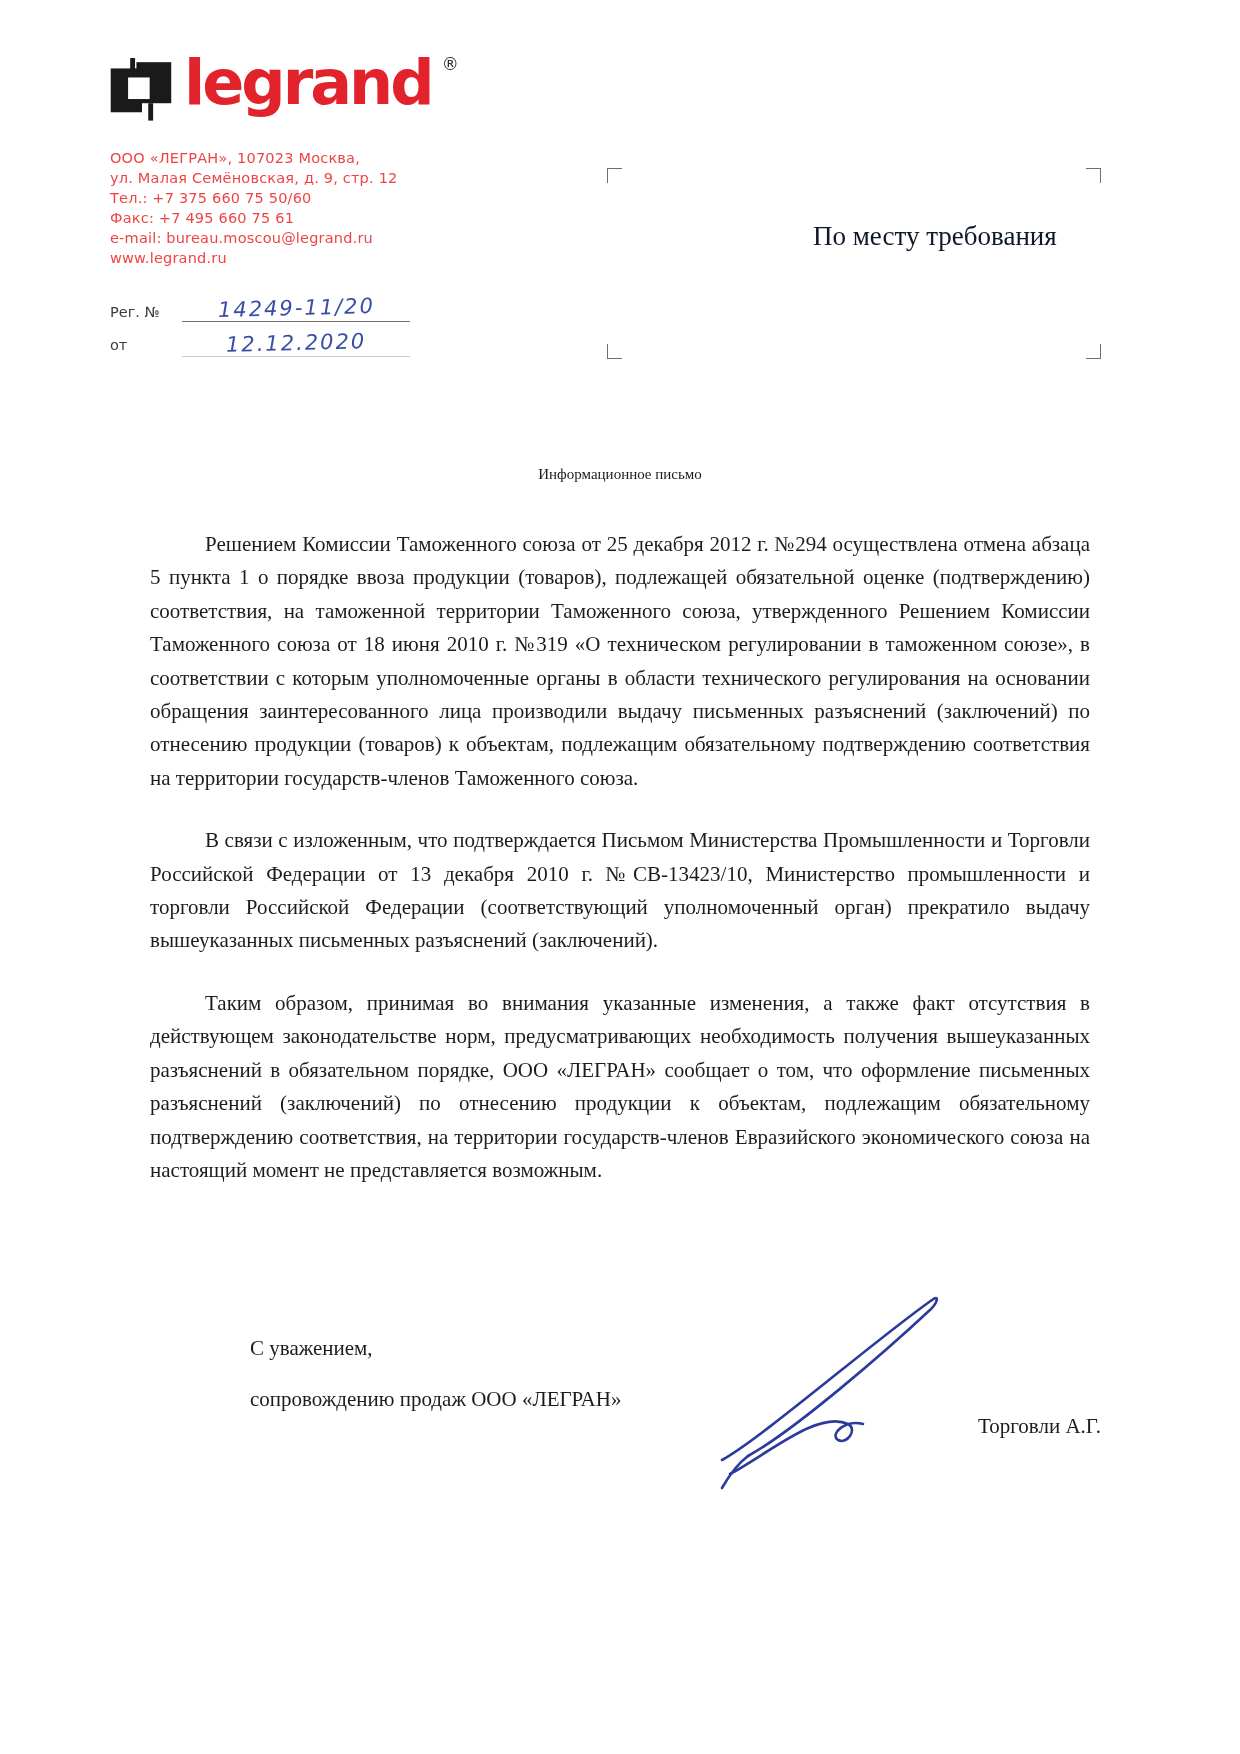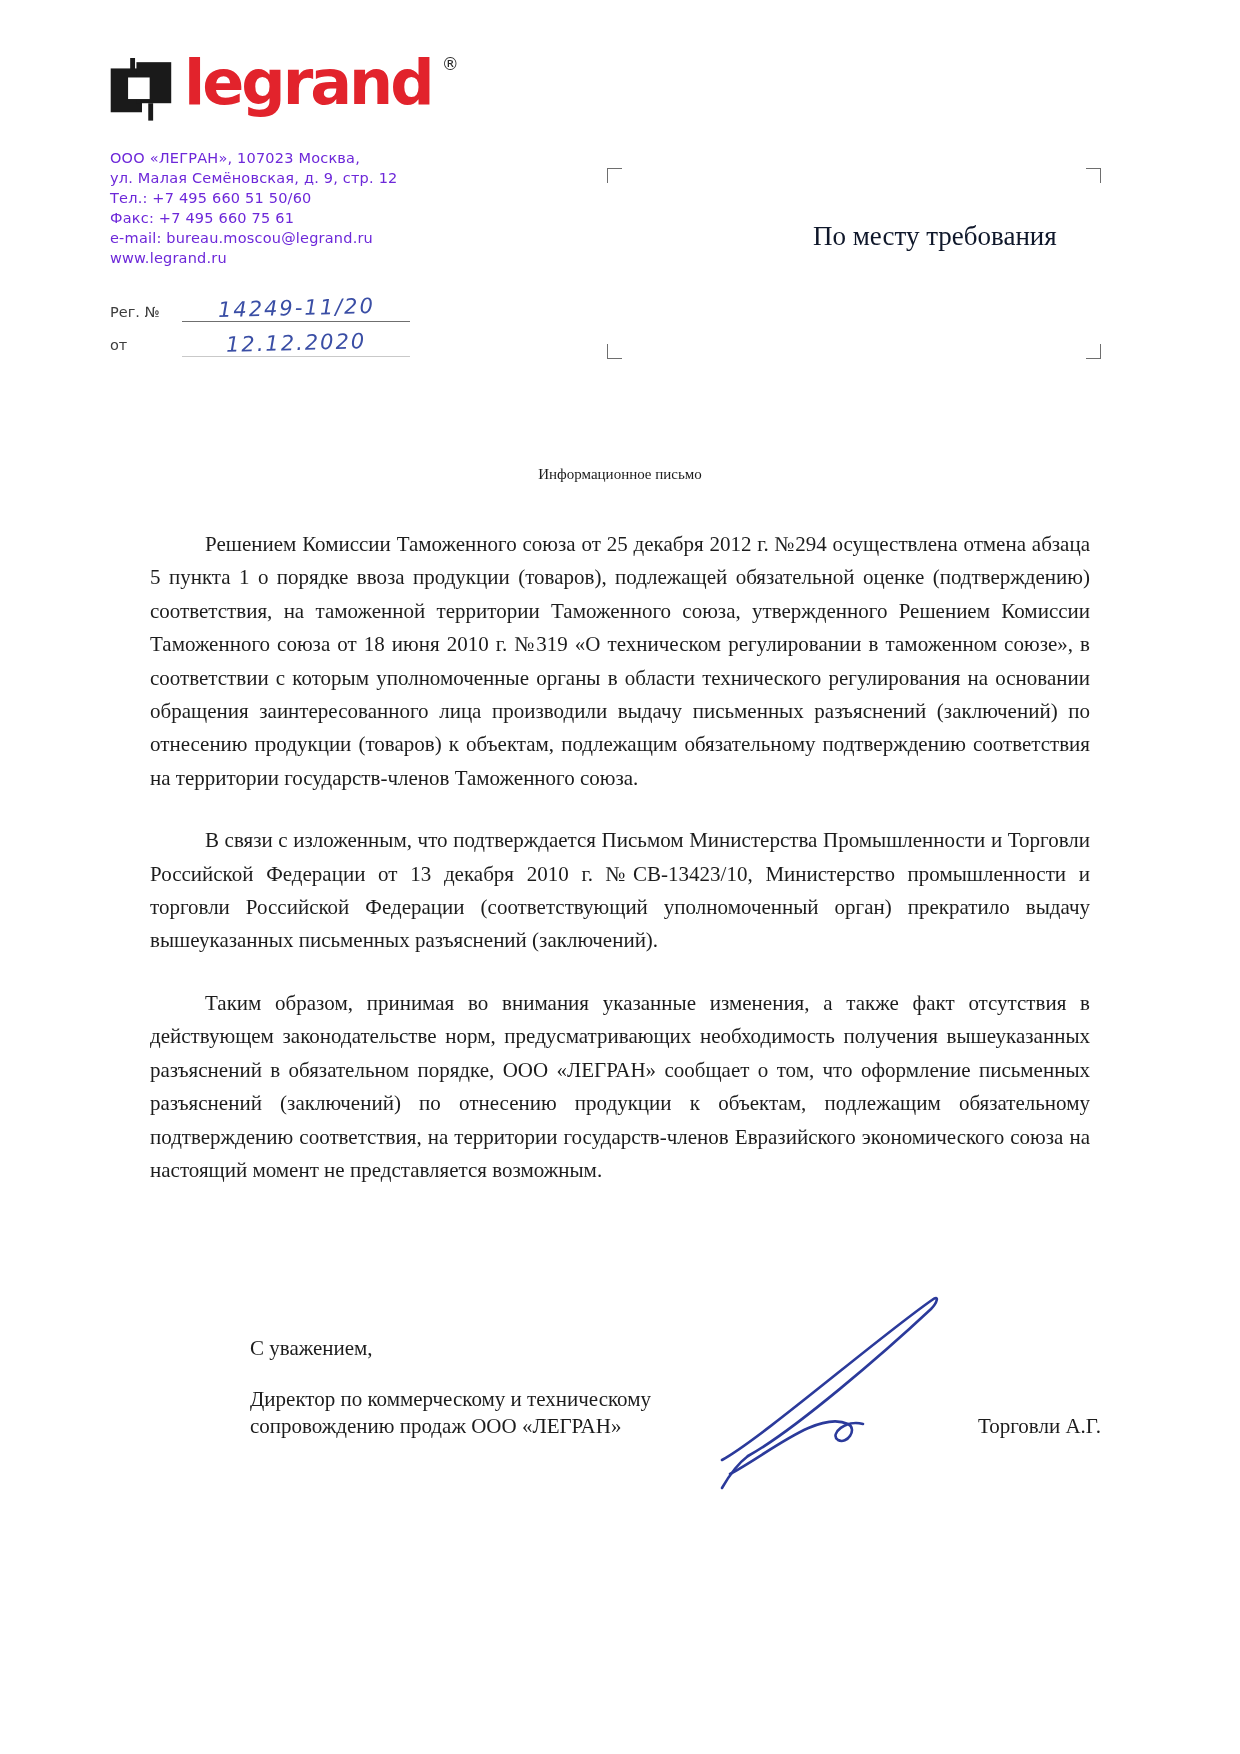--- a/index.html
+++ b/index.html
@@ -24,21 +24,21 @@
     font-weight: 700; font-size: 62px; line-height: 62px;
     letter-spacing: -3px; color: #e2232c;
   }
   .logo-reg {
     font-family: "DejaVu Sans", sans-serif;
     font-size: 17px; color: #2a2a2a; margin-top: 2px;
   }
   .address {
     position: absolute; left: 110px; top: 148px;
     font-family: "DejaVu Sans", "Liberation Sans", sans-serif;
-    font-size: 14.5px; line-height: 20px; color: #6d28d9;
+    font-size: 14.5px; line-height: 20px; color: #ef4444;
     letter-spacing: 0.2px;
   }
 
   
   .reg-block {
     position: absolute; left: 110px; top: 304px;
     font-family: "DejaVu Sans", "Liberation Sans", sans-serif;
     font-size: 14.5px; color: #3d3d3d;
   }
   .reg-row { position: relative; height: 33px; }
@@ -100,21 +100,21 @@
       <rect x="25" y="28" width="31" height="31" fill="#ffffff"></rect>
       <rect x="54" y="65" width="7" height="25" fill="#1a1a1a"></rect>
     </svg>
     <span class="logo-text">legrand</span>
     <span class="logo-reg">®</span>
   </div>
 
   <div class="address">
     <div>ООО «ЛЕГРАН», 107023 Москва,</div>
     <div>ул. Малая Семёновская, д. 9, стр. 12</div>
-    <div>Тел.:   +7 495 660 51 50/60</div>
+    <div>Тел.:   +7 375 660 75 50/60</div>
     <div>Факс: +7 495 660 75 61</div>
     <div>e-mail: bureau.moscou@legrand.ru</div>
     <div>www.legrand.ru</div>
   </div>
 
   <div class="reg-block">
     <div class="reg-row">
       <span class="reg-label">Рег. №</span>
       <span class="hand-line"><span class="handwritten">14249-11/20</span></span>
     </div>
@@ -134,21 +134,20 @@
   <div class="letter-title">Информационное письмо</div>
 
   <div class="body-text">
     <p>Решением Комиссии Таможенного союза от 25 декабря 2012 г. №294 осуществлена отмена абзаца 5 пункта 1 о порядке ввоза продукции (товаров), подлежащей обязательной оценке (подтверждению) соответствия, на таможенной территории Таможенного союза, утвержденного Решением Комиссии Таможенного союза от 18 июня 2010 г. №319 «О техническом регулировании в таможенном союзе», в соответствии с которым уполномоченные органы в области технического регулирования на основании обращения заинтересованного лица производили выдачу письменных разъяснений (заключений) по отнесению продукции (товаров) к объектам, подлежащим обязательному подтверждению соответствия на территории государств-членов Таможенного союза.</p>
     <p>В связи с изложенным, что подтверждается Письмом Министерства Промышленности и Торговли Российской Федерации от 13 декабря 2010 г. №СВ-13423/10, Министерство промышленности и торговли Российской Федерации (соответствующий уполномоченный орган) прекратило выдачу вышеуказанных письменных разъяснений (заключений).</p>
     <p>Таким образом, принимая во внимания указанные изменения, а также факт отсутствия в действующем законодательстве норм, предусматривающих необходимость получения вышеуказанных разъяснений в обязательном порядке, ООО «ЛЕГРАН» сообщает о том, что оформление письменных разъяснений (заключений) по отнесению продукции к объектам, подлежащим обязательному подтверждению соответствия, на территории государств-членов Евразийского экономического союза на настоящий момент не представляется возможным.</p>
   </div>
 
   <div class="salutation">С уважением,</div>
   <div class="position-block">
-    <div>Директор по коммерческому и техническому</div>
     <div>сопровождению продаж ООО «ЛЕГРАН»</div>
   </div>
 
   <svg class="signature-svg" viewBox="0 0 270 215" xmlns="http://www.w3.org/2000/svg">
     <g fill="none" stroke="#2b3a9b" stroke-width="2.6" stroke-linecap="round">
       <path d="M 22 182 C 62 160, 175 62, 232 22 C 240 16, 237 25, 231 31 C 185 74, 95 152, 48 178"></path>
       <path d="M 48 178 C 40 184, 30 196, 22 210"></path>
       <path d="M 30 196 C 68 176, 118 132, 148 146 C 158 151, 147 167, 138 162 C 129 156, 146 141, 163 146"></path>
     </g>
   </svg>

